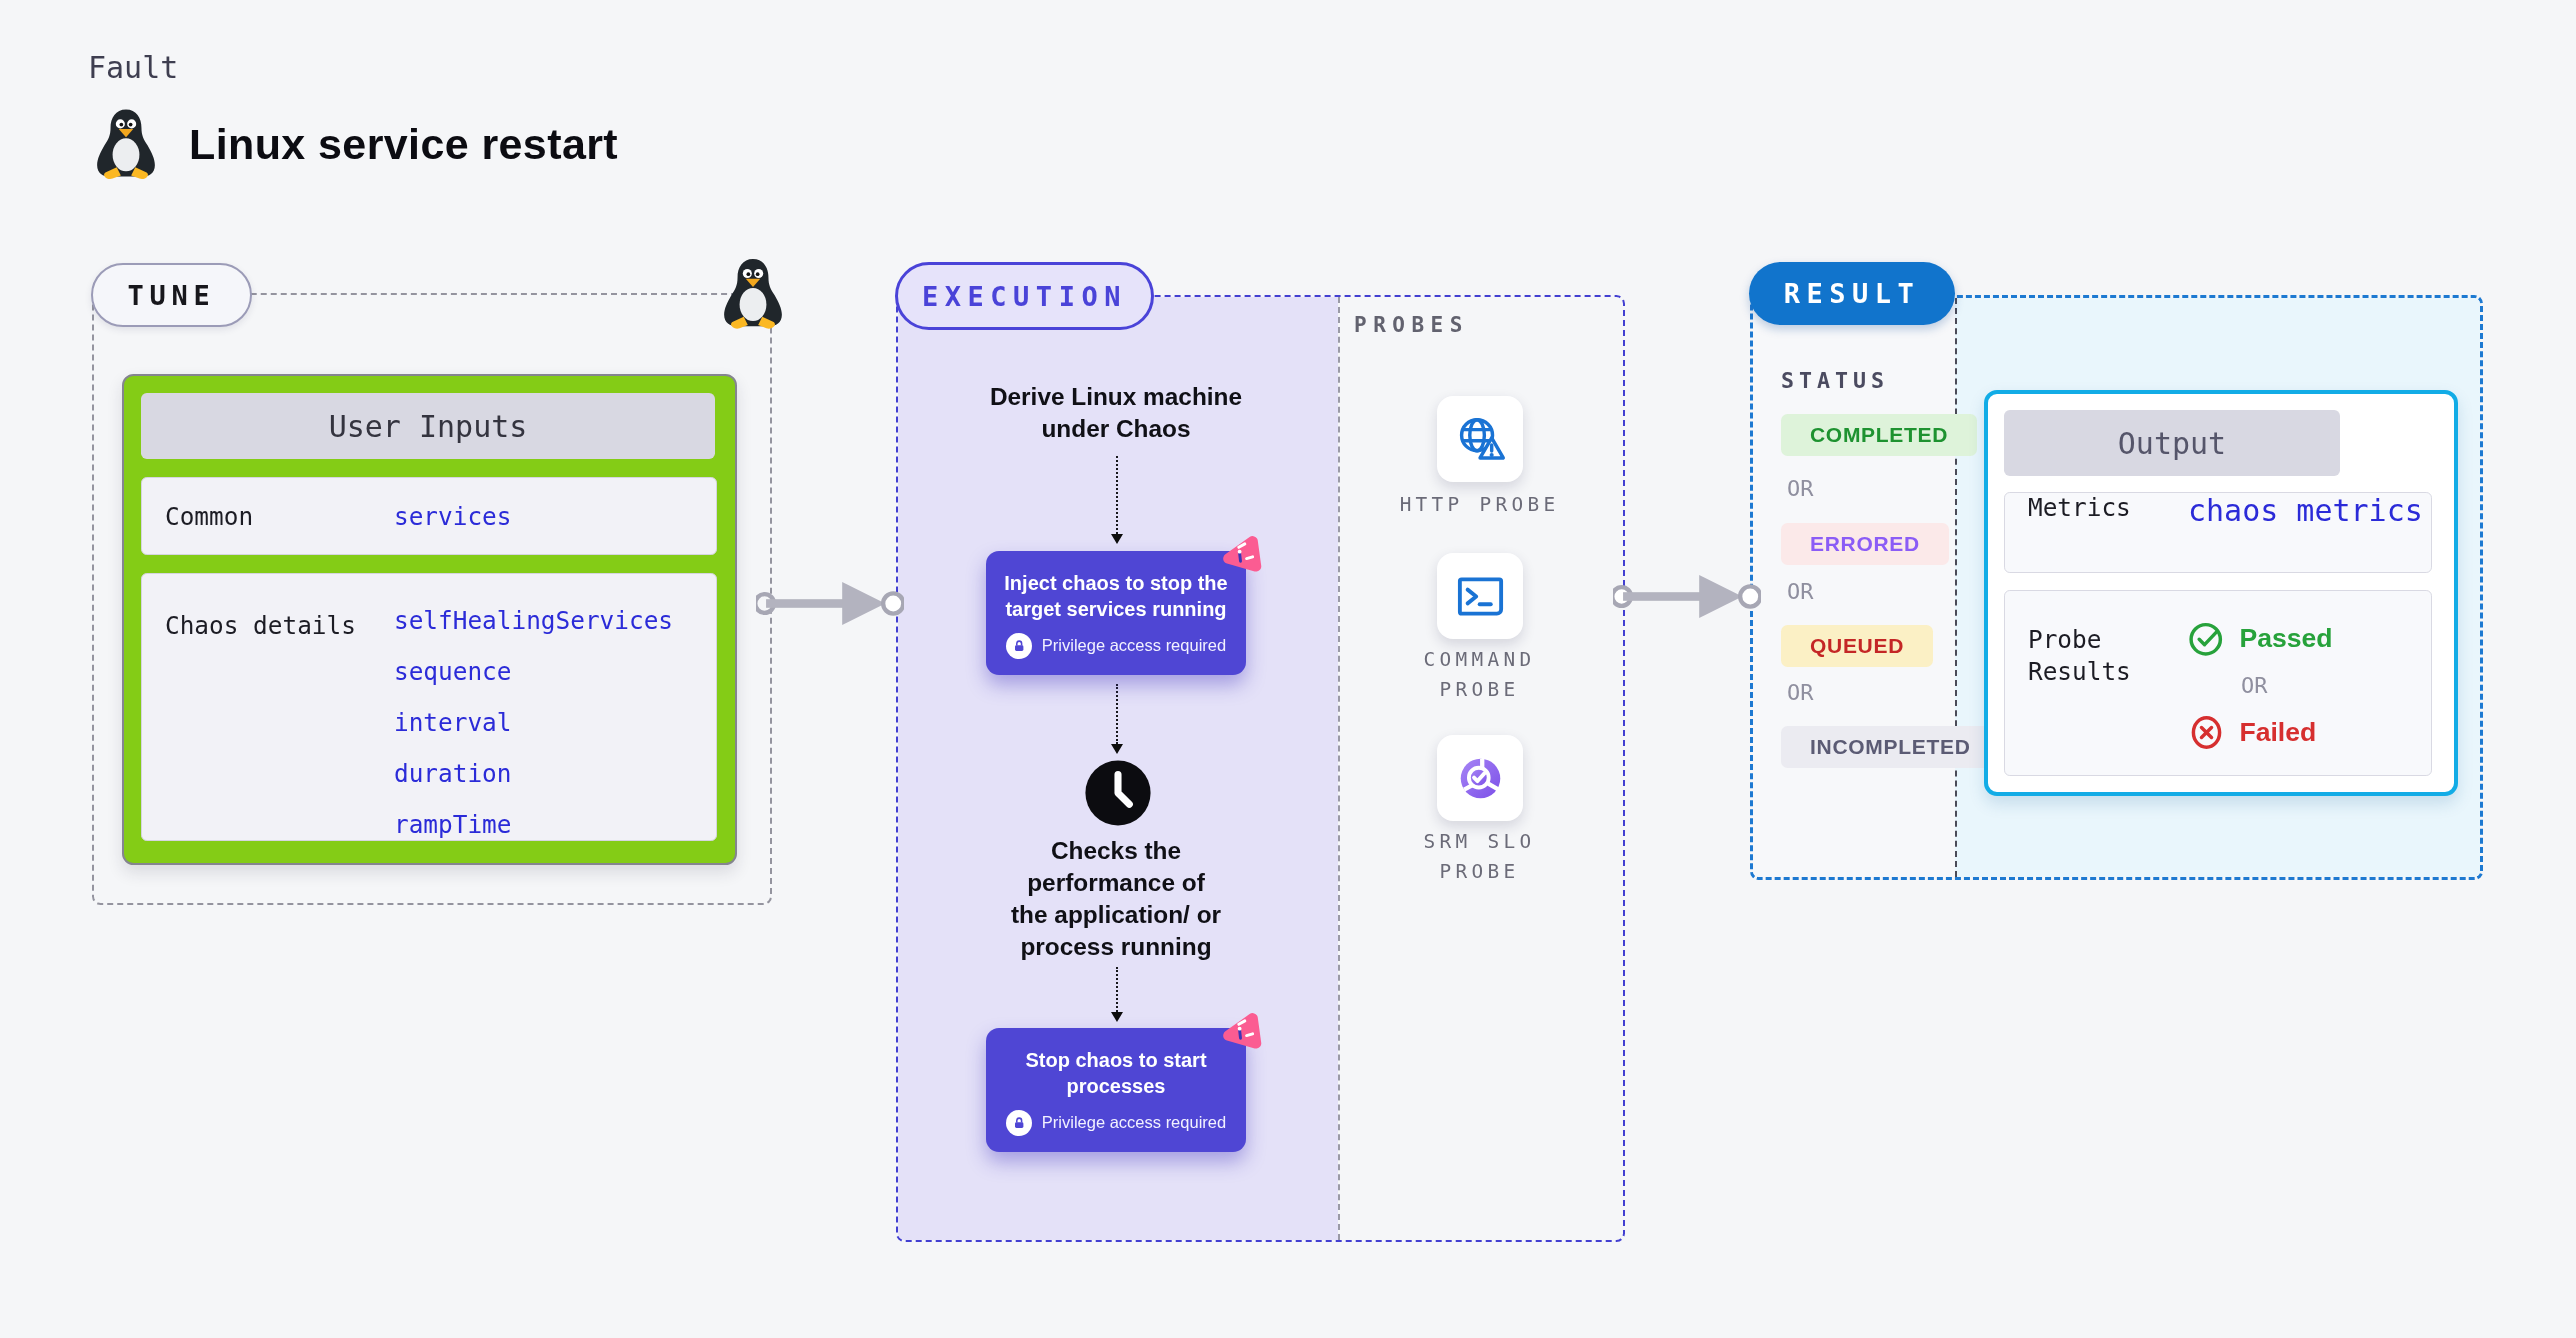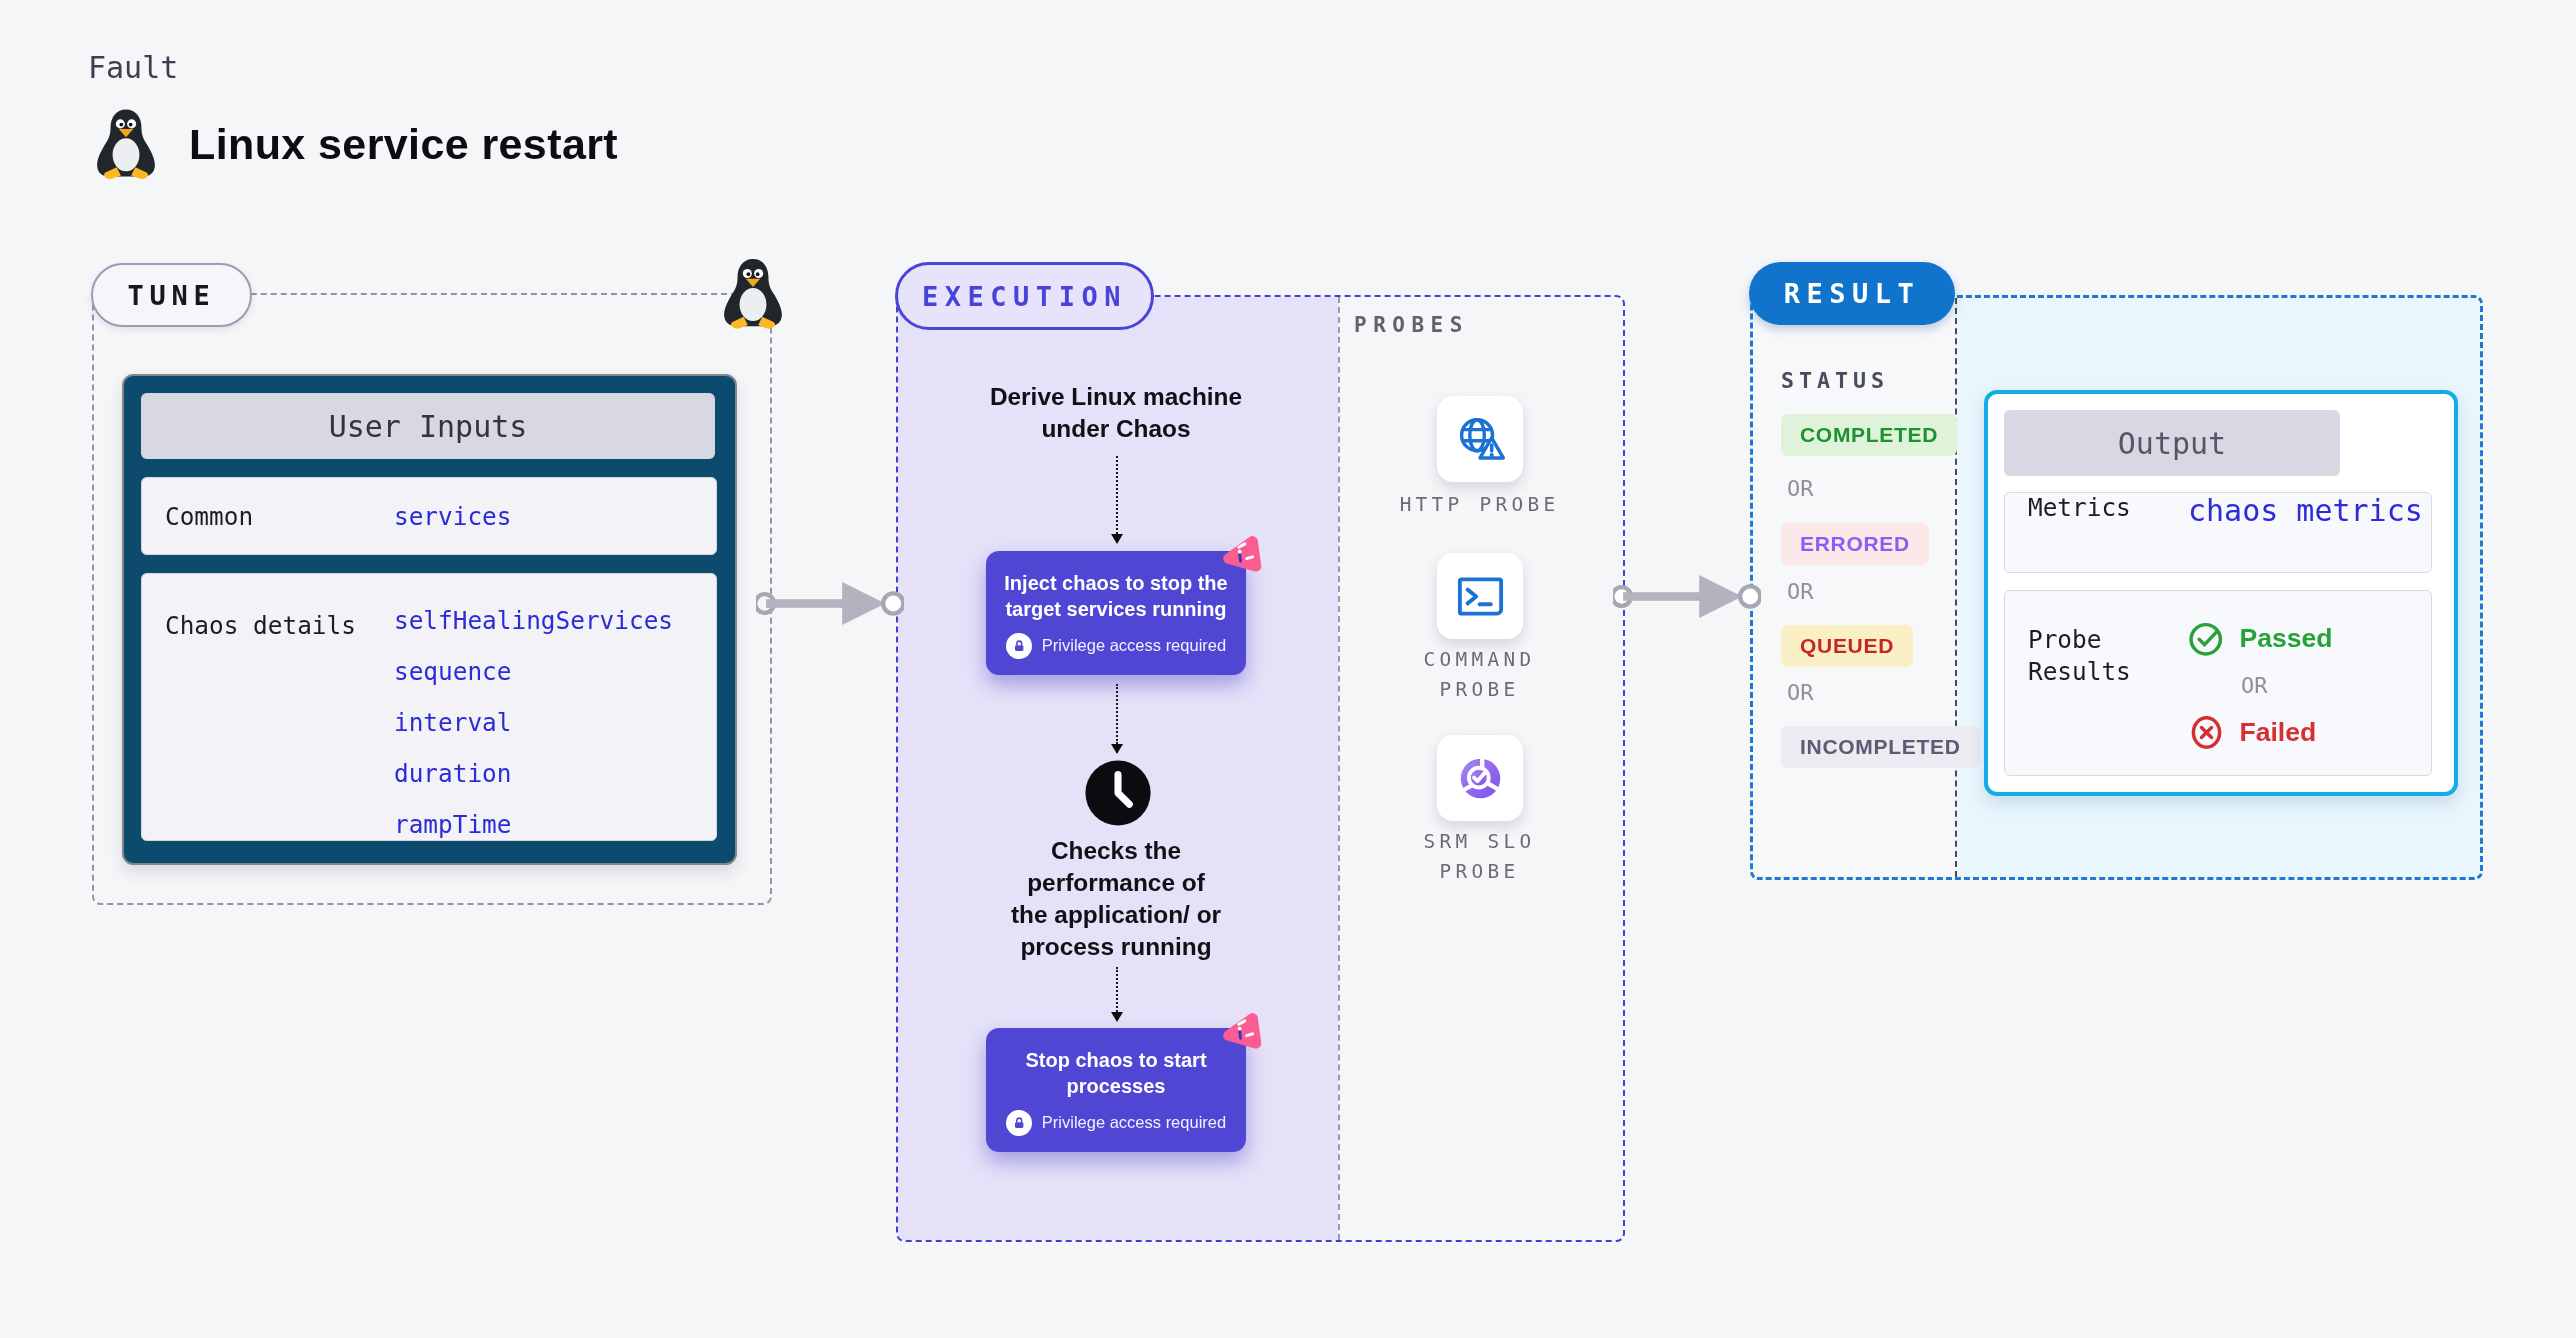--- a/index.html
+++ b/index.html
@@ -22,21 +22,21 @@
   
   .pill{display:flex;align-items:center;justify-content:center;border-radius:35px;
         font-family:"DejaVu Sans Mono",monospace;font-weight:bold;z-index:6;}
 
   
   #tune-box{left:92px;top:293px;width:676px;height:608px;border:2.9px dashed #94949f;border-radius:8.6px;}
   #tune-pill{left:91px;top:263px;width:157px;height:60px;background:#f5f6fa;border:2.9px solid #9b9bb7;
              font-size:27px;color:#17171c;letter-spacing:5.8px;box-shadow:0 2.9px 7.2px rgba(40,40,80,.10);}
   #tune-penguin{left:720px;top:256px;width:66px;height:75px;z-index:5;}
 
-  #inputs-card{left:122px;top:374px;width:611px;height:487px;background:#0c4a6e;border:2.2px solid #85858f;
+  #inputs-card{left:122px;top:374px;width:611px;height:487px;background:#84cc16;border:2.2px solid #85858f;
                border-radius:11.5px;box-shadow:0 7.2px 16px rgba(30,30,60,.12);}
   #inputs-header{left:17px;top:17px;width:574px;height:66px;background:#d8d8e2;border-radius:5.8px;
                  display:flex;align-items:center;justify-content:center;font-size:30px;color:#34343f;}
   .inputs-row{left:17px;width:574px;background:#f2f2f7;border:1.4px solid #d5d5df;border-radius:5.8px;display:flex;}
   #inputs-row-1{top:101px;height:76px;align-items:center;}
   #inputs-row-2{top:197px;height:266px;align-items:flex-start;}
   .row-label{font-size:24.4px;color:#1c1c24;padding-left:23px;width:229px;flex:none;}
   #inputs-row-2 .row-label{padding-top:37px;}
   .row-values{display:flex;flex-direction:column;font-size:24.4px;color:#2b2bd8;}
   #inputs-row-1 .row-values{justify-content:center;}
@@ -98,21 +98,21 @@
   
   #result-box{left:1750px;top:295px;width:727px;height:579px;border:3.6px dashed #1d79d1;border-radius:8.6px;}
   #result-inner{position:absolute;inset:0;border-radius:5.8px;overflow:hidden;}
   #status-pane{position:absolute;left:0;top:0;bottom:0;width:202px;background:#f7f8fa;}
   #result-cyan{position:absolute;left:202px;top:0;bottom:0;right:0;background:#e9f6fc;}
   #status-divider{position:absolute;left:202px;top:0;bottom:0;border-left:2.2px dashed #4b4b57;}
   #result-pill{left:1749px;top:262px;width:206px;height:63px;background:#1174cc;
                font-size:27px;color:#ffffff;letter-spacing:6.5px;box-shadow:0 4.3px 10px rgba(10,70,150,.25);}
 
   #status-label{left:1781px;top:368px;font-size:21.6px;font-weight:bold;color:#4b4b60;letter-spacing:5px;}
-  .status-badge{left:1781px;height:42px;display:inline-flex;align-items:center;padding:0 19px;
+  .status-badge{left:1781px;height:42px;display:inline-flex;align-items:center;padding:0 29px;
                 border-radius:6.5px;font-size:21px;font-weight:bold;letter-spacing:0.7px;}
   #status-badge-0{top:414px;background:#def3da;color:#1e9230;}
   #status-badge-1{top:523px;background:#fbe9e9;color:#8b5cf6;}
   #status-badge-2{top:625px;background:#fbf0c5;color:#c42626;}
   #status-badge-3{top:726px;background:#ebebf1;color:#5b5b74;}
   .status-or{left:1787px;font-size:22px;color:#8f8f9f;}
   #status-or-0{top:476px;}
   #status-or-1{top:579px;}
   #status-or-2{top:680px;}
 

